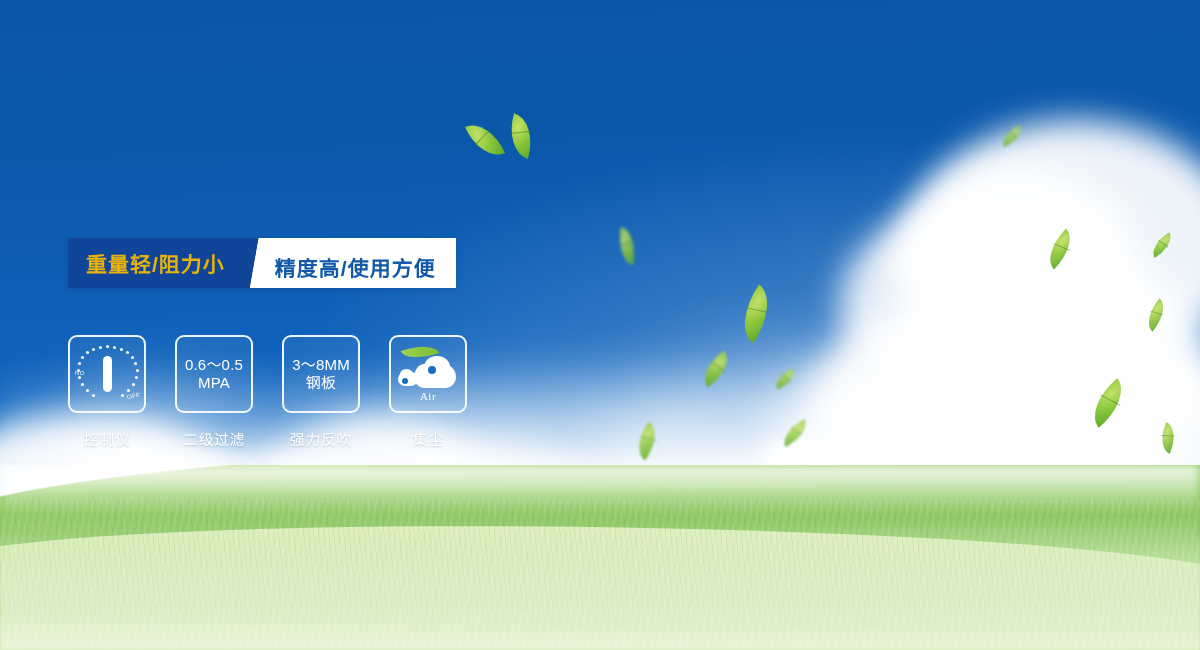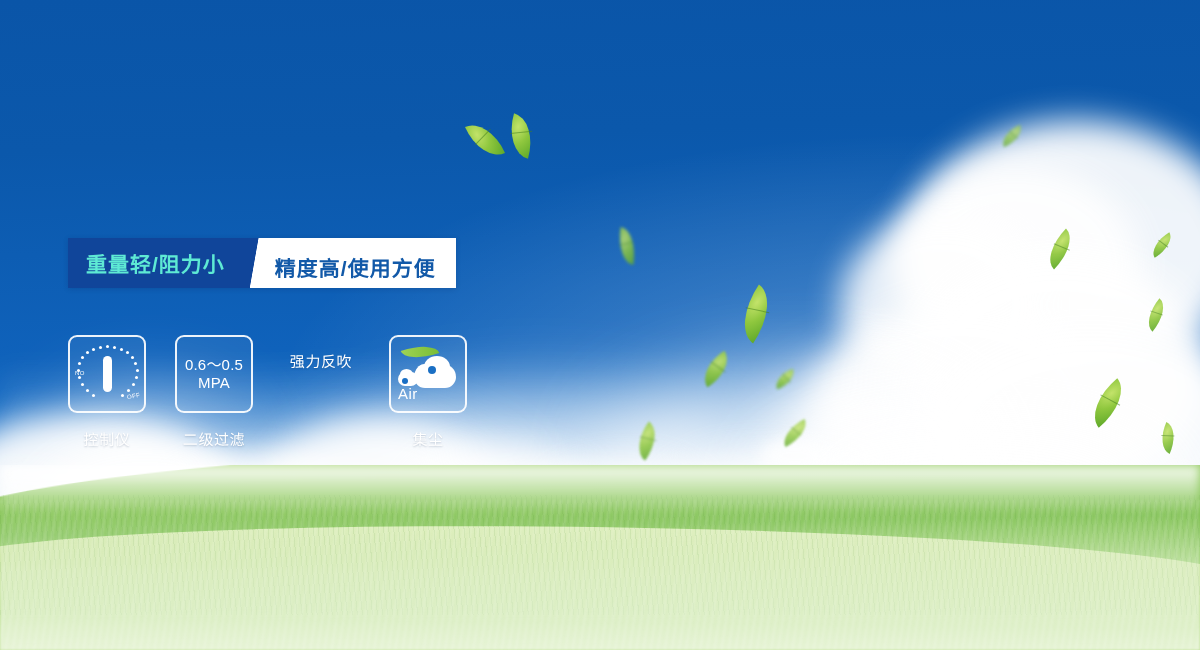--- a/index.html
+++ b/index.html
@@ -131,21 +131,21 @@
   .sprout .lf-right{left:38px;top:4px;transform:rotate(16deg);}
 
   
   .tags{
     position:absolute;left:68px;top:238px;
     height:50px;display:flex;align-items:stretch;
     box-shadow:0 1px 5px rgba(0,20,60,.16);
   }
   .tag-a{
     background:#10459a;
-    color:#5eead4;
+    color:#eab308;
     display:flex;align-items:center;
     padding:0 20px 0 18px;
     font-size:21px;letter-spacing:1px;
     font-weight:700;
   }
   .tag-sep{width:26px;background:linear-gradient(100deg,#10459a 0%,#10459a 38%,#ffffff 40%,#ffffff 100%);}
   .tag-b{
     background:#ffffff;
     color:#1259a8;
     display:flex;align-items:center;
@@ -209,21 +209,21 @@
   }
   .dusticon .c-bump1{position:absolute;right:8px;bottom:20px;width:26px;height:22px;background:#fff;border-radius:50%;}
   .dusticon .c-bump2{position:absolute;right:24px;bottom:18px;width:18px;height:16px;background:#fff;border-radius:50%;}
   .dusticon .c-small{
     position:absolute;left:0;bottom:12px;width:20px;height:14px;background:#fff;border-radius:9px;
   }
   .dusticon .c-small2{position:absolute;left:2px;bottom:18px;width:13px;height:11px;background:#fff;border-radius:50%;}
   .dusticon .notch{position:absolute;right:22px;bottom:24px;width:8px;height:8px;background:#1a6fc4;border-radius:50%;}
   .dusticon .notch2{position:absolute;left:4px;bottom:14px;width:6px;height:6px;background:#1a6fc4;border-radius:50%;}
   .dusticon .air{
-    position:absolute;left:0;right:0;bottom:-4px;font-size:15px;color:#fff;letter-spacing:.5px;
+    position:absolute;left:0;right:0;bottom:-4px;text-align:center;font-size:11px;color:#fff;letter-spacing:.5px;font-family:Liberation Serif, serif;
   }
   .dusticon .swoosh{
     position:absolute;left:4px;top:-5px;width:36px;height:14px;
     background:linear-gradient(110deg,#a5d84e 0%,#7cc02e 100%);
     border-radius:0 100% 0 100%;
     transform:rotate(-18deg);
     opacity:.95;
   }
 </style>
 </head>
@@ -338,20 +338,24 @@
     <div class="feature">
       <div class="fbox">
         <div class="txt">0.6～0.5</div>
         <div class="txt">MPA</div>
       </div>
       <div class="flabel">二级过滤</div>
     </div>
 
 
     <div class="feature">
+      <div class="fbox">
+        <div class="txt">3～8MM</div>
+        <div class="txt">钢板</div>
+      </div>
       <div class="flabel">强力反吹</div>
     </div>
 
     <div class="feature">
       <div class="fbox">
         <div class="dusticon">
           <div class="swoosh"></div>
           <div class="c-small"></div>
           <div class="c-small2"></div>
           <div class="c-main"></div>

